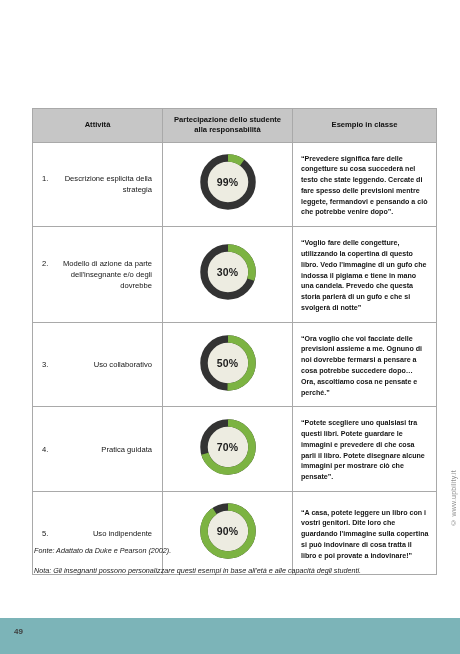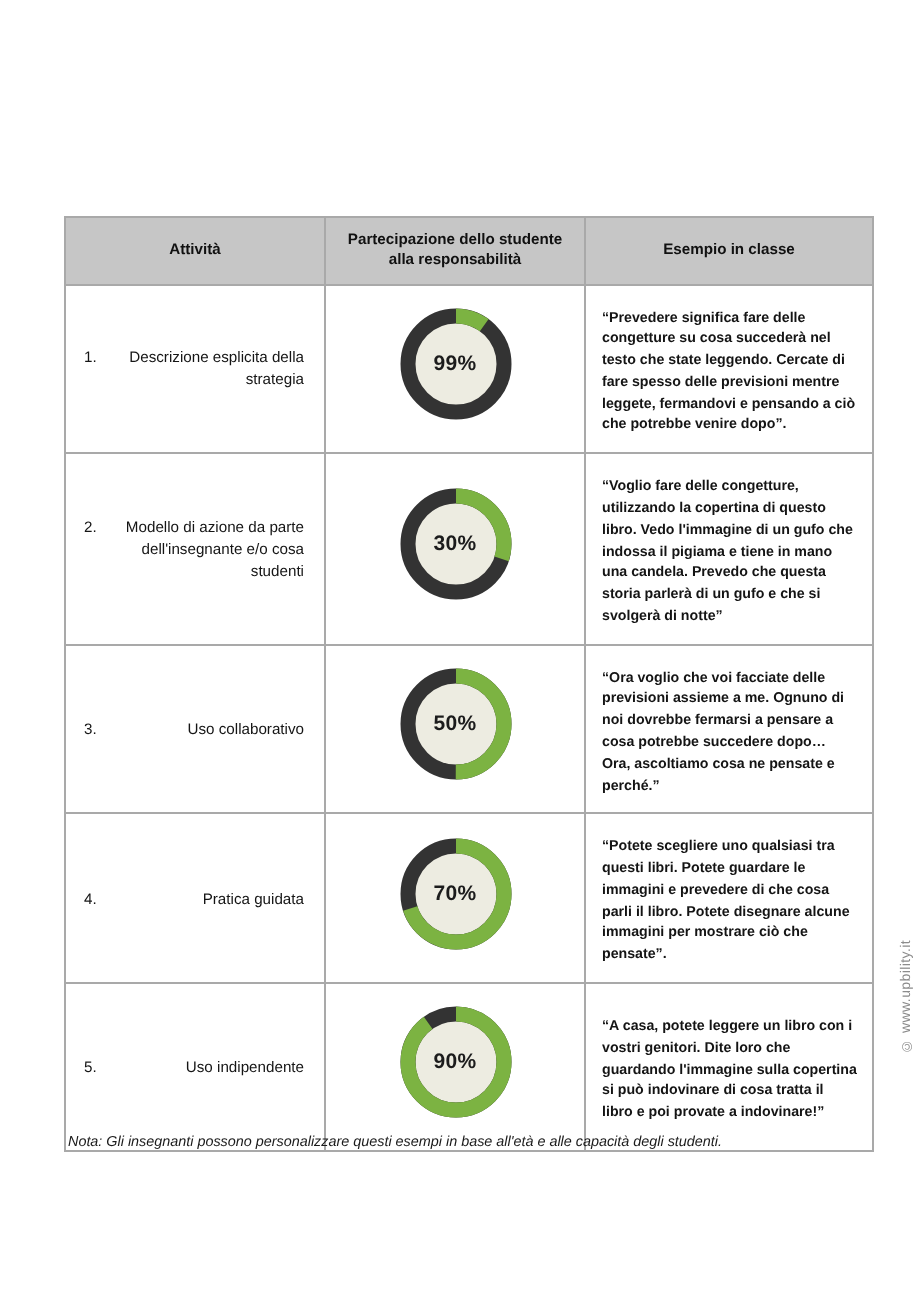--- a/index.html
+++ b/index.html
@@ -200,21 +200,21 @@
                   <circle cx="31" cy="31" r="20.65" fill="#edece1"></circle>
                   <circle cx="31" cy="31" r="24" fill="none" stroke="#333333" stroke-width="7.5"></circle>
                   <circle cx="31" cy="31" r="24" fill="none" stroke="#7cb342" stroke-width="7.5" stroke-dasharray="15.079644737231007 135.71680263507906" transform="rotate(-90 31 31)"></circle>
                 </svg><div class="label">99%</div></div></td>
             <td class="example">“Prevedere significa fare delle congetture su cosa succederà nel testo che state leggendo. Cercate di fare spesso delle previsioni mentre leggete, fermandovi e pensando a ciò che potrebbe venire dopo”.</td>
           </tr>
           <tr>
             <td class="activity">
               <div class="act-inner">
                 <span class="num">2.</span>
-                <span class="txt">Modello di azione da parte dell'insegnante e/o cosa studenti</span>
+                <span class="txt">Modello di azione da parte dell'insegnante e/o degli dovrebbe</span>
               </div>
             </td>
             <td class="donut-cell"><div class="donut"><svg width="62" height="62" viewBox="0 0 62 62">
                   <circle cx="31" cy="31" r="20.65" fill="#edece1"></circle>
                   <circle cx="31" cy="31" r="24" fill="none" stroke="#333333" stroke-width="7.5"></circle>
                   <circle cx="31" cy="31" r="24" fill="none" stroke="#7cb342" stroke-width="7.5" stroke-dasharray="45.23893421169302 105.55751316061705" transform="rotate(-90 31 31)"></circle>
                 </svg><div class="label">30%</div></div></td>
             <td class="example">“Voglio fare delle congetture, utilizzando la copertina di questo libro. Vedo l'immagine di un gufo che indossa il pigiama e tiene in mano una candela. Prevedo che questa storia parlerà di un gufo e che si svolgerà di notte”</td>
           </tr>
           <tr>
@@ -256,18 +256,22 @@
                   <circle cx="31" cy="31" r="20.65" fill="#edece1"></circle>
                   <circle cx="31" cy="31" r="24" fill="none" stroke="#333333" stroke-width="7.5"></circle>
                   <circle cx="31" cy="31" r="24" fill="none" stroke="#7cb342" stroke-width="7.5" stroke-dasharray="135.71680263507906 15.079644737231007" transform="rotate(-90 31 31)"></circle>
                 </svg><div class="label">90%</div></div></td>
             <td class="example">“A casa, potete leggere un libro con i vostri genitori. Dite loro che guardando l'immagine sulla copertina si può indovinare di cosa tratta il libro e poi provate a indovinare!”</td>
           </tr>
         </tbody>
     </table>
   </div>
 
+  <div id="fonte">Fonte: Adattato da Duke e Pearson (2002).</div>
   <div id="nota">Nota: Gli insegnanti possono personalizzare questi esempi in base all'età e alle capacità degli studenti.</div>
 
   <div id="side-credit">© www.upbility.it</div>
 
+  <div id="footer-band">
+    <div id="page-number">49</div>
+  </div>
 
 </div>
 
 </body></html>

